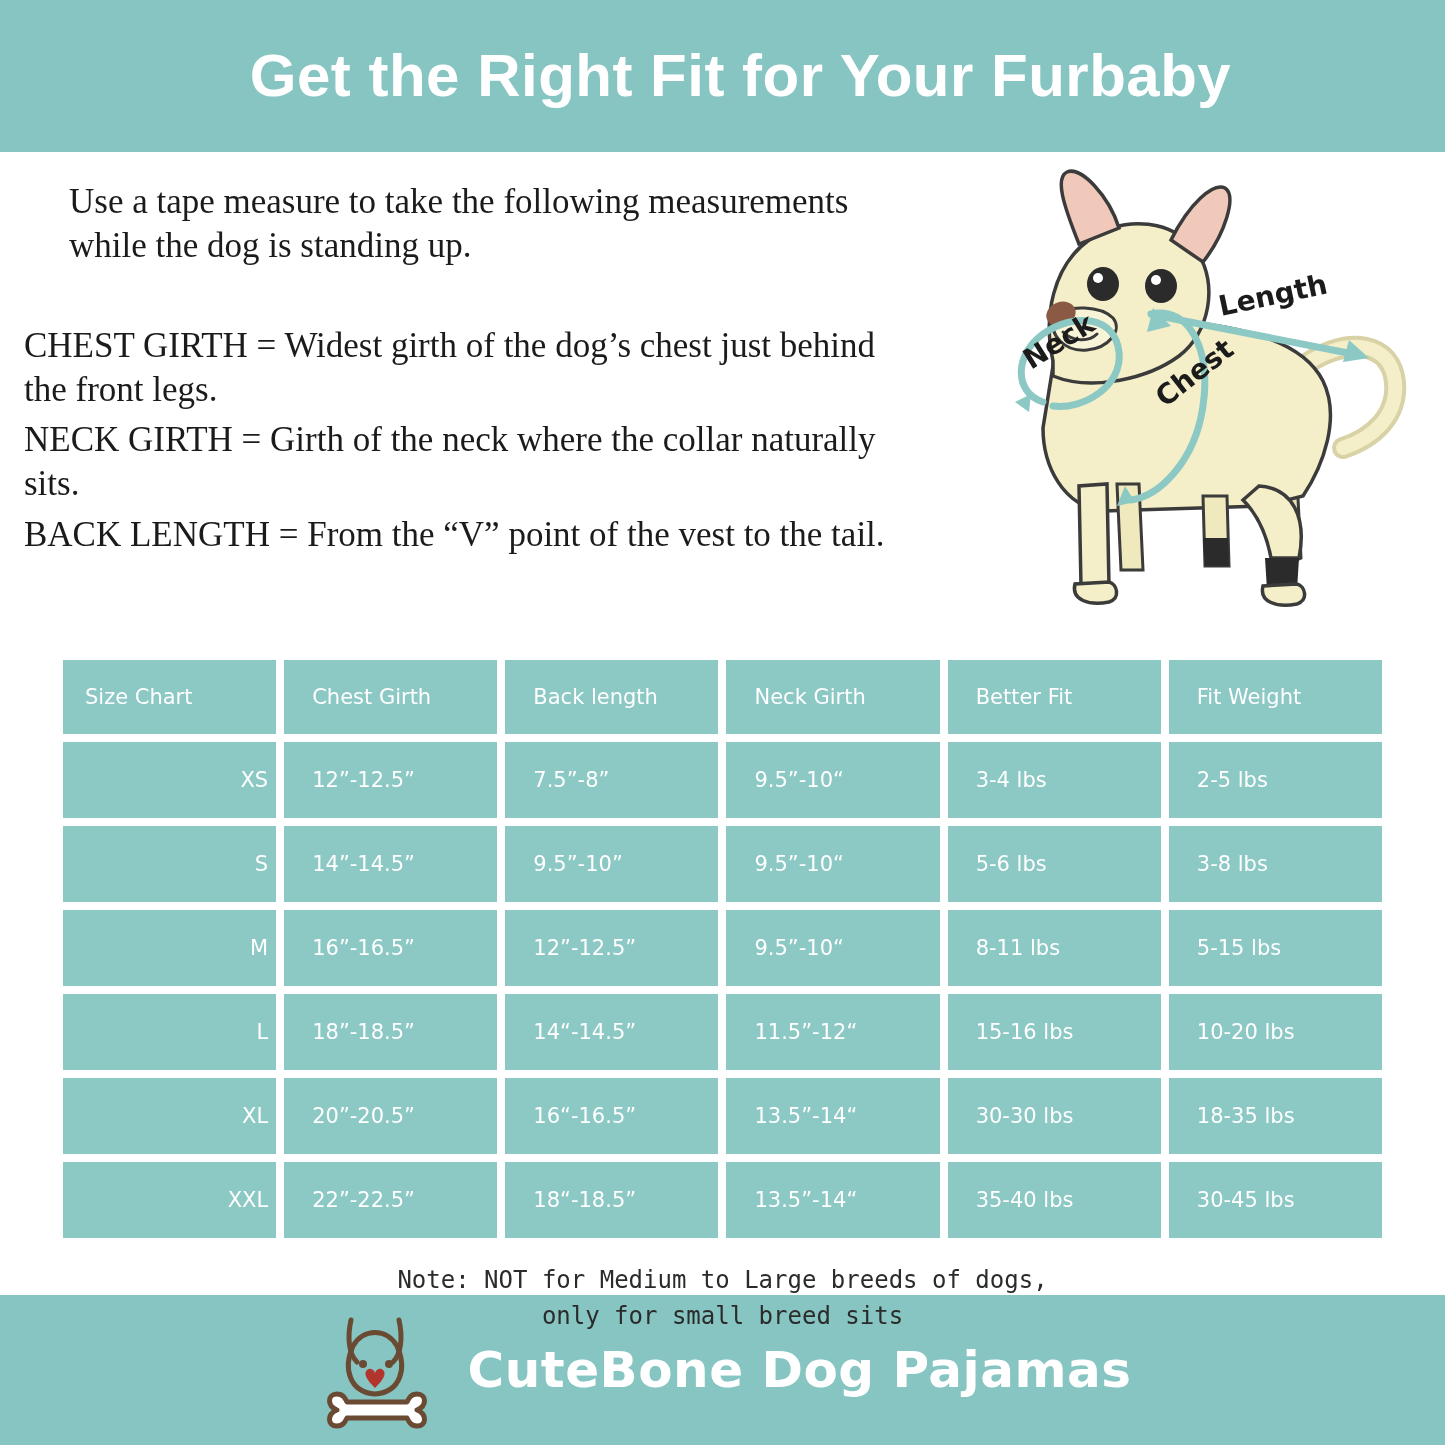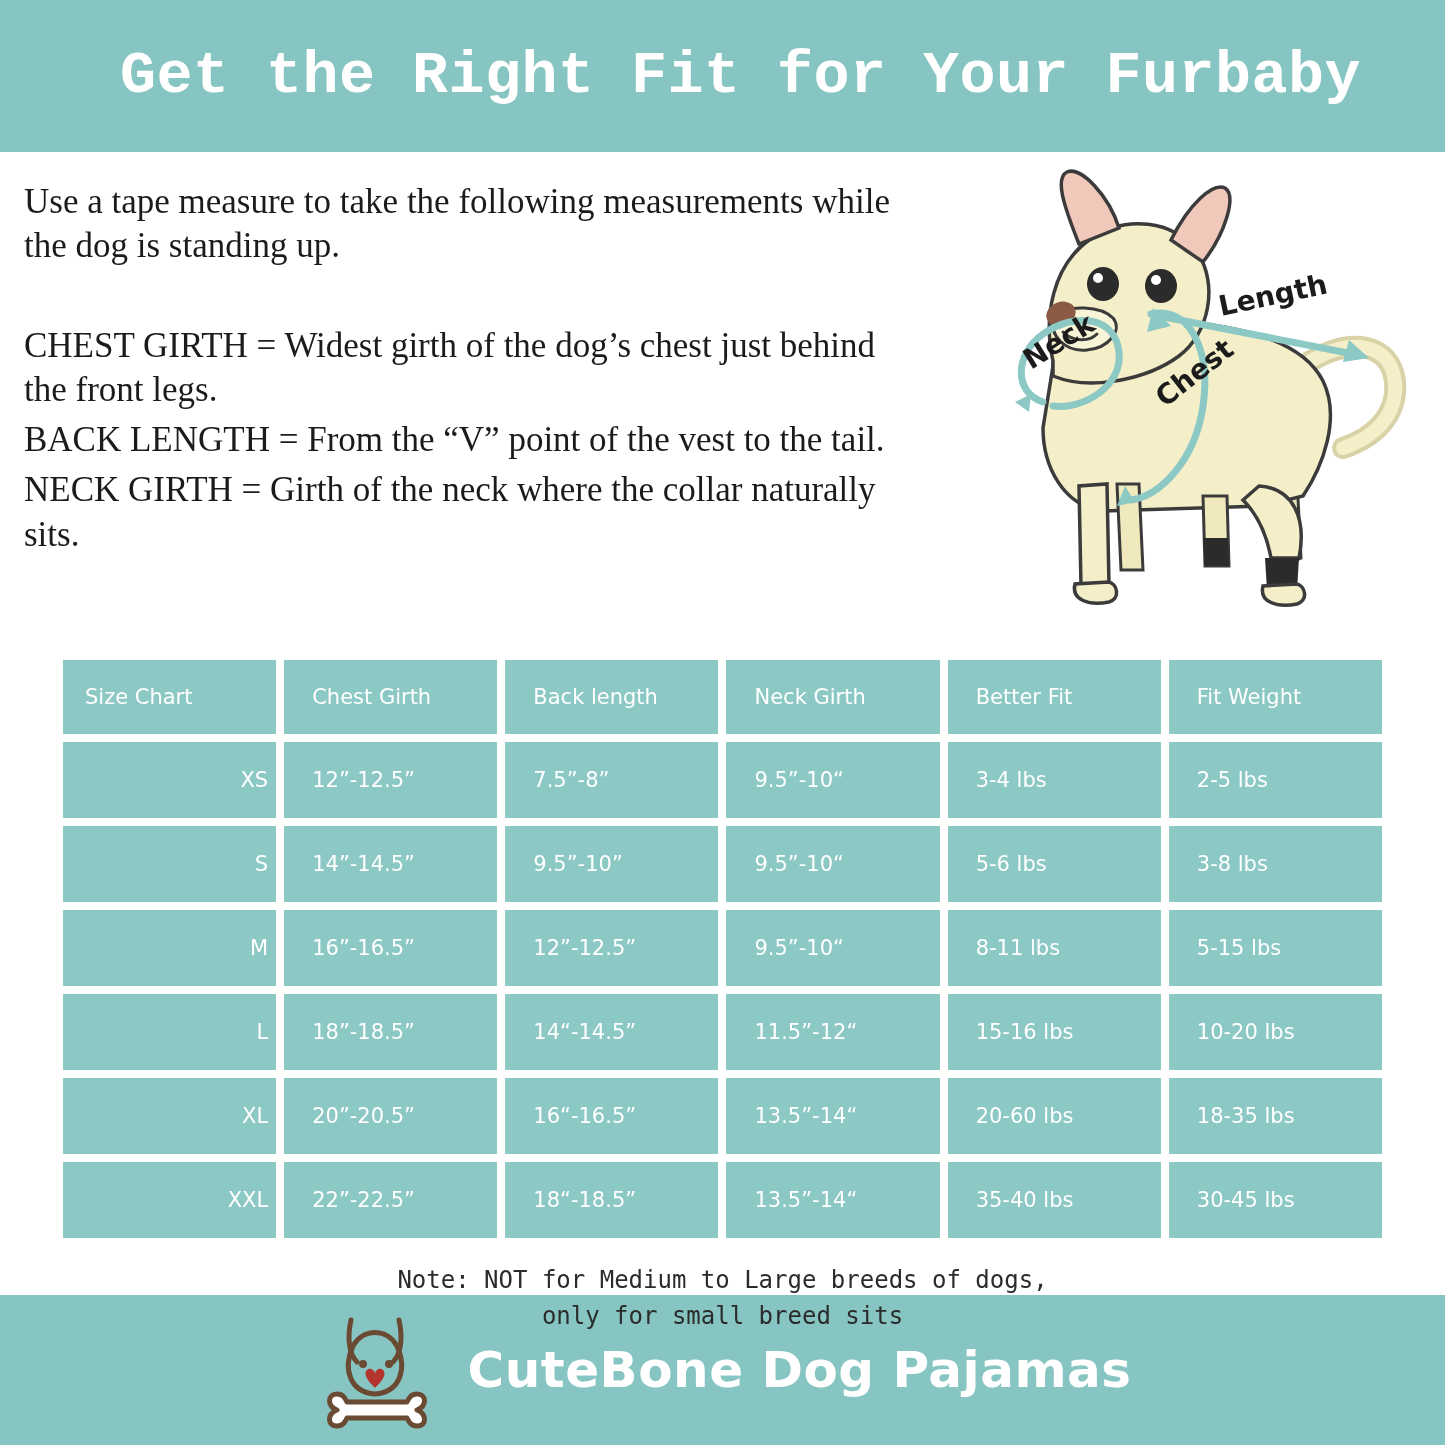--- a/index.html
+++ b/index.html
@@ -26,21 +26,21 @@
   
   .header-band {
     background: #86c5c1;
     height: 152px;
     display: flex;
     align-items: center;
     justify-content: center;
   }
   .header-title {
     color: #ffffff;
-    font-family: Liberation Mono, monospace;
+    font-family: Liberation Sans, sans-serif;
     font-weight: bold;
     font-size: 60px;
     letter-spacing: 0.5px;
     text-align: center;
     line-height: 1;
     margin-left: 36px;
   }
 
   
   .content {
@@ -57,20 +57,21 @@
   }
   .intro p {
     margin: 0;
     color: #1b1b1b;
     font-family: "Liberation Serif", serif;
     font-size: 35px;
     line-height: 1.26;
   }
   .intro .lead {
     margin-bottom: 56px;
+    margin-left: 45px;
   }
   .intro .defline {
     margin-bottom: 6px;
   }
 
   
   .dog-wrap {
     position: absolute;
     right: 22px;
     top: 14px;
@@ -162,22 +163,22 @@
 
   <div class="header-band">
     <div class="header-title">Get the Right Fit for Your Furbaby</div>
   </div>
 
   <div class="content">
 
     <div class="intro">
       <p class="lead">Use a tape measure to take the following measurements while the dog is standing up.</p>
       <p class="defline">CHEST GIRTH =  Widest girth of the dog’s chest just behind the front legs.</p>
+      <p class="defline">NECK GIRTH = Girth of the neck where the collar naturally sits.</p>
       <p class="defline">BACK LENGTH = From the “V” point of the vest to the tail.</p>
-      <p class="defline">NECK GIRTH = Girth of the neck where the collar naturally sits.</p>
     </div>
 
     <div class="dog-wrap">
       <svg viewBox="0 0 520 470" xmlns="http://www.w3.org/2000/svg">
 
         <path d="M400 200 C 448 168, 488 178, 492 216 C 495 250, 470 272, 440 282" fill="none" stroke="#d8d2a6" stroke-width="22" stroke-linecap="round"></path>
         <path d="M400 200 C 448 168, 488 178, 492 216 C 495 250, 470 272, 440 282" fill="none" stroke="#f4efc8" stroke-width="14" stroke-linecap="round"></path>
 
         <path d="M392 272 L 398 392 L 380 400 L 372 300 Z" fill="#e8e2b6" stroke="#3b3b3b" stroke-width="3"></path>
 
@@ -268,21 +269,21 @@
             <td>14“-14.5”</td>
             <td>11.5”-12“</td>
             <td>15-16 lbs</td>
             <td>10-20 lbs</td>
           </tr>
           <tr>
             <td class="first-col">XL</td>
             <td>20”-20.5”</td>
             <td>16“-16.5”</td>
             <td>13.5”-14“</td>
-            <td>20-60 lbs</td>
+            <td>30-30 lbs</td>
             <td>18-35 lbs</td>
           </tr>
           <tr>
             <td class="first-col">XXL</td>
             <td>22”-22.5”</td>
             <td>18“-18.5”</td>
             <td>13.5”-14“</td>
             <td>35-40 lbs</td>
             <td>30-45 lbs</td>
           </tr>

